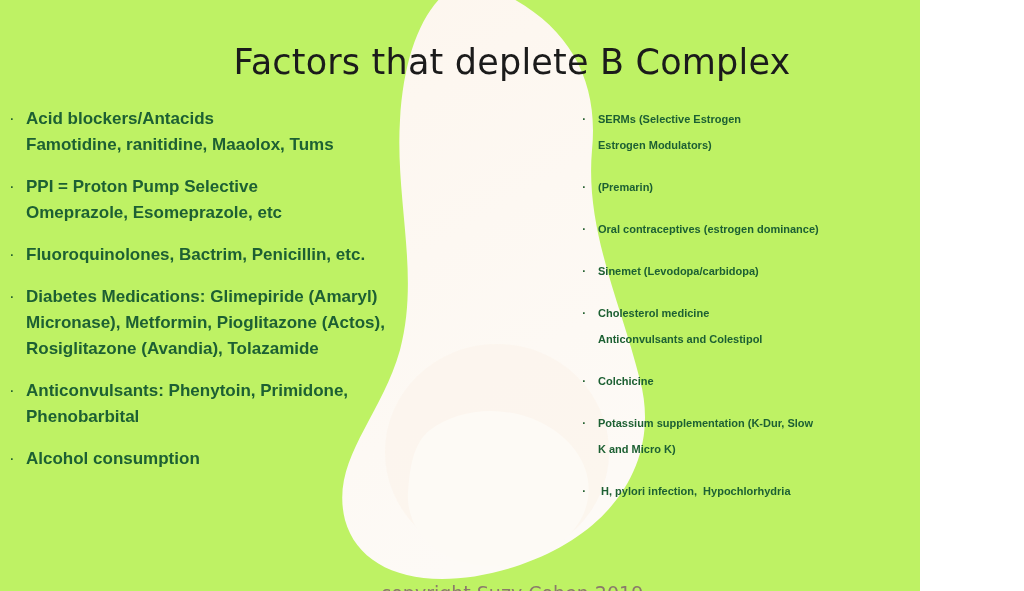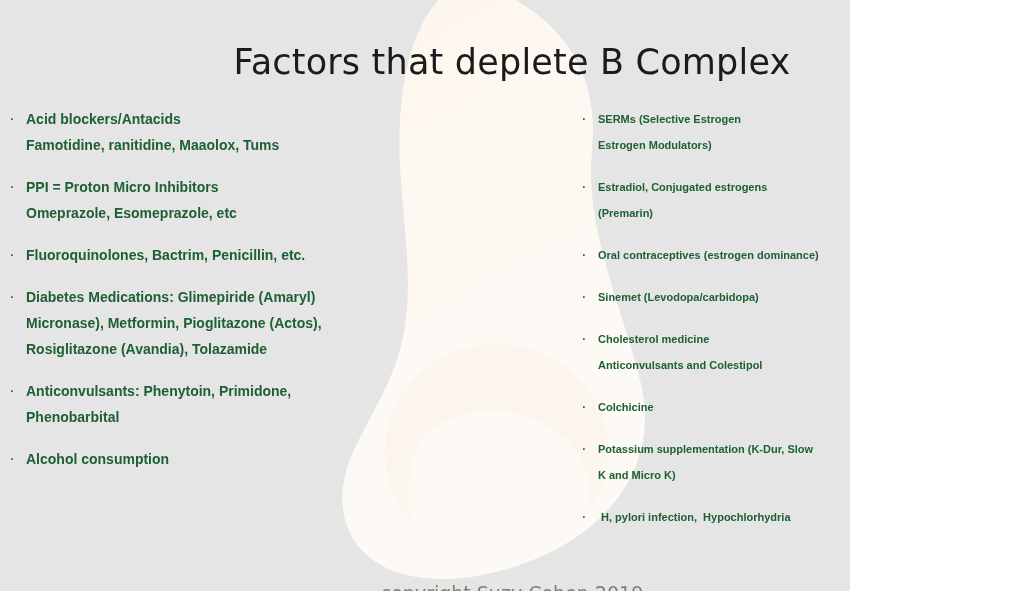--- a/index.html
+++ b/index.html
@@ -2,23 +2,23 @@
 <html><head>
 <meta charset="utf-8">
 <style>
   html, body {
     margin: 0;
     padding: 0;
     background: #ffffff;
   }
   #slide {
     position: relative;
-    width: 850px;
+    width: 920px;
     height: 591px;
-    background: #e5e5e5;
+    background: #bef264;
     overflow: hidden;
     font-family: "Liberation Sans", sans-serif;
   }
 
   
   .bg-decor {
     position: absolute;
     inset: 0;
     pointer-events: none;
     z-index: 0;
@@ -75,21 +75,21 @@
   }
   .col-right .bullet-dot { left: 6px; }
 
   .bullet-lines {
     display: block;
   }
   .bullet-line {
     display: block;
     font-family: "Liberation Sans", sans-serif;
     font-weight: bold;
-    font-size: 14px;
+    font-size: 17px;
     line-height: 26px;
     color: #1d6033;
     white-space: pre;
     letter-spacing: 0px;
   }
   .col-right .bullet-line { font-size: 11px; line-height: 26px; }
 
   
   .copyright {
     position: absolute;
@@ -133,21 +133,21 @@
         <div class="bullet-item">
           <span class="bullet-dot">·</span>
           <span class="bullet-lines">
             <span class="bullet-line">Acid blockers/Antacids</span>
             <span class="bullet-line">Famotidine, ranitidine, Maaolox, Tums</span>
           </span>
         </div>
         <div class="bullet-item">
           <span class="bullet-dot">·</span>
           <span class="bullet-lines">
-            <span class="bullet-line">PPI = Proton Micro Inhibitors</span>
+            <span class="bullet-line">PPI = Proton Pump Selective</span>
             <span class="bullet-line">Omeprazole, Esomeprazole, etc</span>
           </span>
         </div>
         <div class="bullet-item">
           <span class="bullet-dot">·</span>
           <span class="bullet-lines">
             <span class="bullet-line">Fluoroquinolones, Bactrim, Penicillin, etc.</span>
           </span>
         </div>
         <div class="bullet-item">
@@ -176,21 +176,20 @@
         <div class="bullet-item">
           <span class="bullet-dot">·</span>
           <span class="bullet-lines">
             <span class="bullet-line">SERMs (Selective Estrogen</span>
             <span class="bullet-line">Estrogen Modulators)</span>
           </span>
         </div>
         <div class="bullet-item">
           <span class="bullet-dot">·</span>
           <span class="bullet-lines">
-            <span class="bullet-line">Estradiol, Conjugated estrogens</span>
             <span class="bullet-line">(Premarin)</span>
           </span>
         </div>
         <div class="bullet-item">
           <span class="bullet-dot">·</span>
           <span class="bullet-lines">
             <span class="bullet-line">Oral contraceptives (estrogen dominance)</span>
           </span>
         </div>
         <div class="bullet-item">

